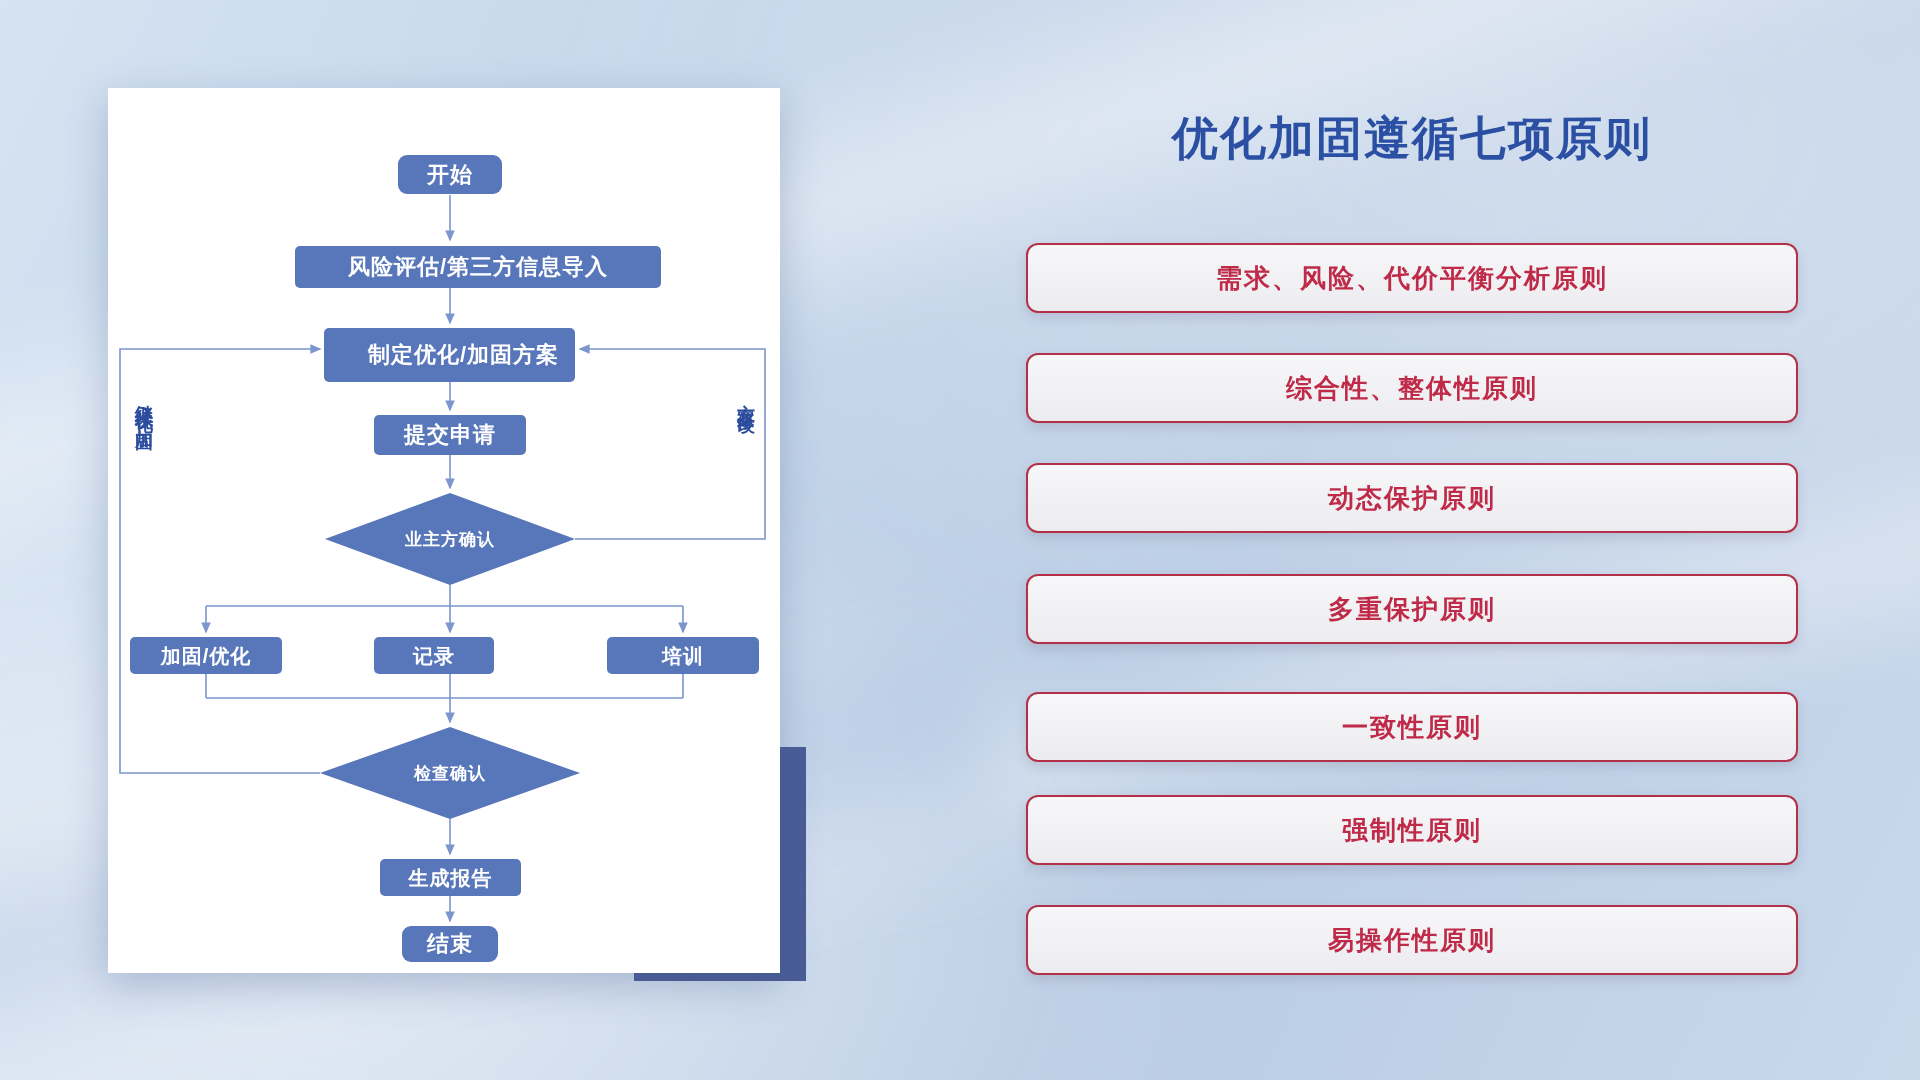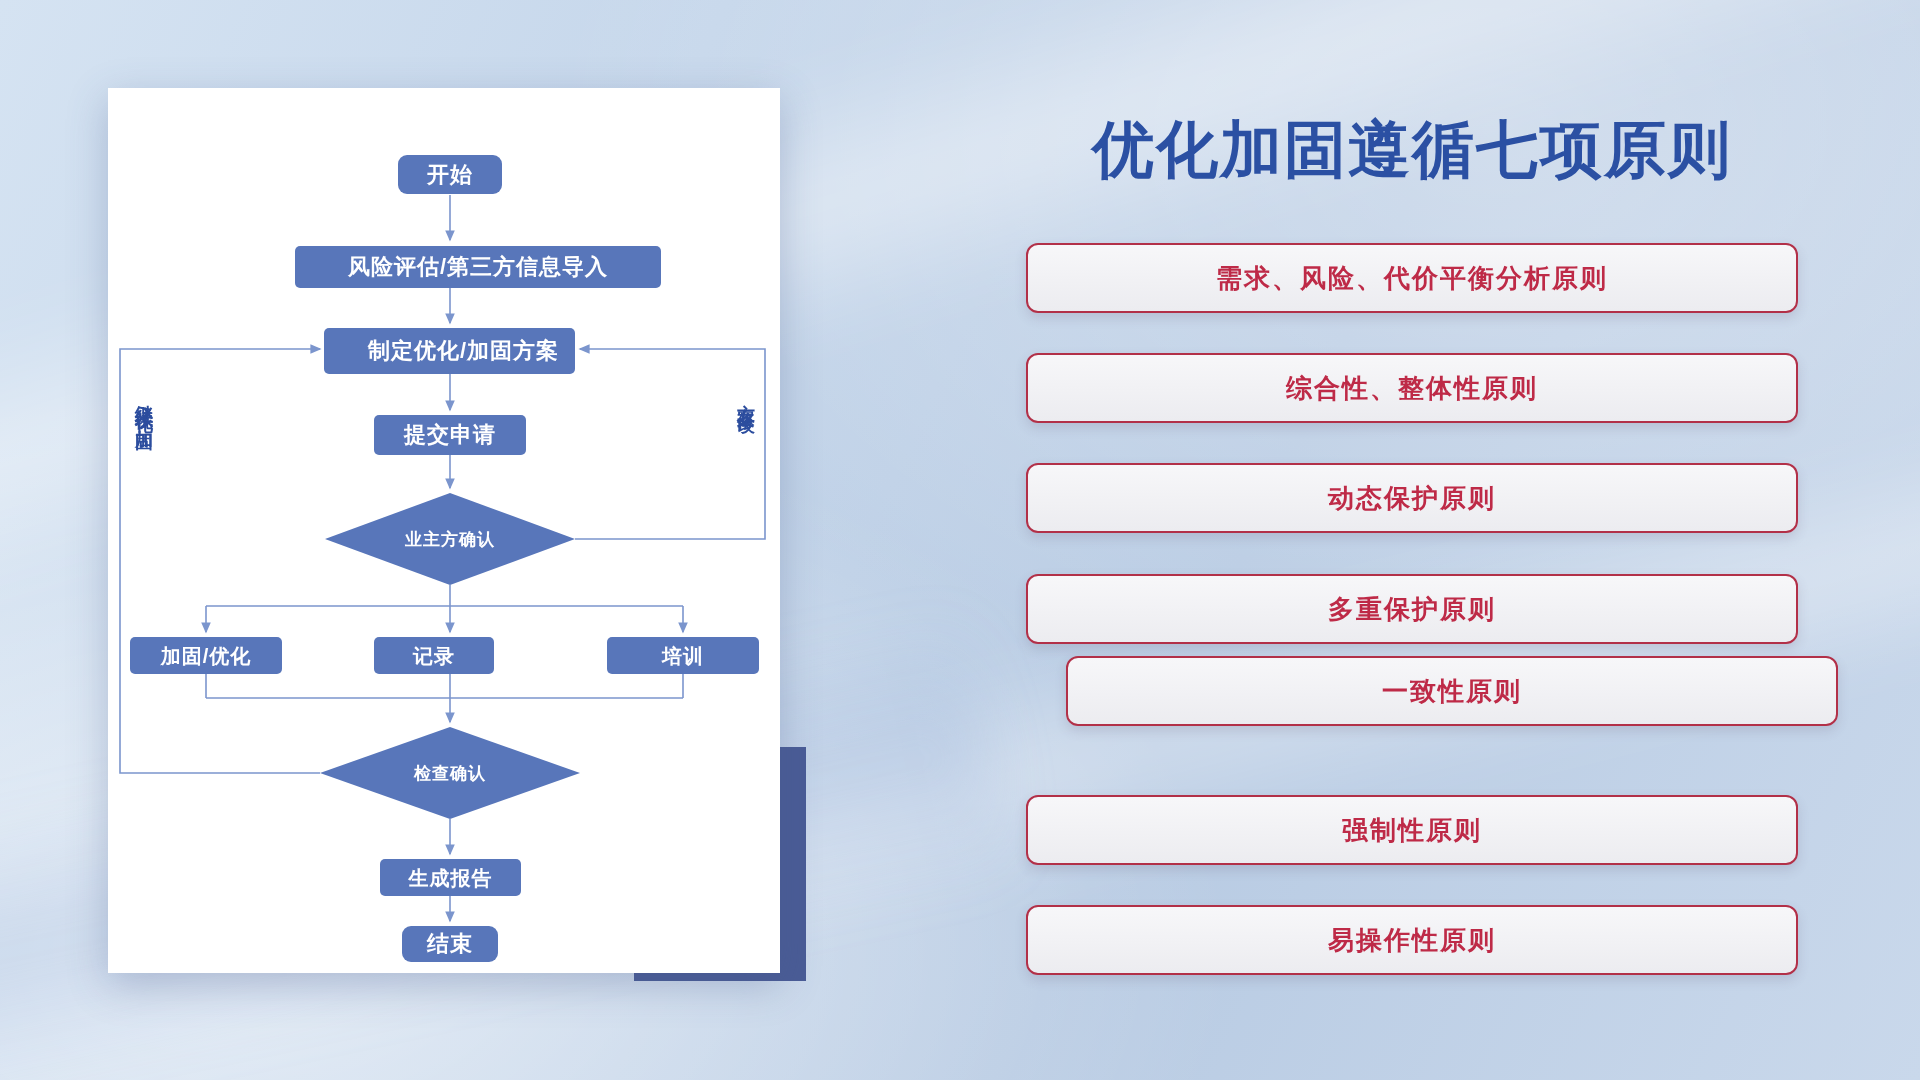--- a/index.html
+++ b/index.html
@@ -38,21 +38,21 @@
   .node.rect { border-radius:5px; }
   .node.pill { border-radius:9px; }
   .node.diamond { clip-path:polygon(50% 0, 100% 50%, 50% 100%, 0 50%); font-size:17px; }
   .node.small { font-size:20px; }
 
   .vlabel { position:absolute; writing-mode:vertical-rl; text-orientation:mixed;
     color:#2c4d9e; font-size:18px; font-weight:700; letter-spacing:4px; z-index:3; }
 
   .panel { position:absolute; left:1026px; top:0; width:772px; height:1080px; z-index:2; }
   .panel-title { position:absolute; left:0; top:108px; width:772px; text-align:center;
-    font-size:62px; font-weight:800; color:#2b50a3; letter-spacing:2px; }
+    font-size:46px; font-weight:800; color:#2b50a3; letter-spacing:2px; }
   .principle { position:absolute; left:0; width:772px; height:70px;
     background:linear-gradient(180deg,#f7f7f9 0%,#ececf0 100%);
     border:2px solid #b23048; border-radius:12px;
     display:flex; align-items:center; justify-content:center;
     font-size:26px; font-weight:600; color:#be2a47; letter-spacing:2px;
     box-shadow:0 5px 12px rgba(90,70,100,0.16); }
 </style>
 </head>
 <body>
 
@@ -89,21 +89,21 @@
       <path d="M342,808 L342,833" marker-end="url(#arr)"></path>
       <path d="M467,451 L657,451 L657,261 L472,261" marker-end="url(#arr)"></path>
       <path d="M212,685 L12,685 L12,261 L212,261" marker-end="url(#arr)"></path>
     </g>
   </svg>
 
   <div class="node pill" style="left:290px; top:67px; width:104px; height:39px;">开始</div>
 
   <div class="node rect" style="left:187px; top:158px; width:366px; height:42px;">风险评估/第三方信息导入</div>
 
-  <div class="node rect" style="left:216px; top:240px; width:251px; height:46px;padding-left:28px;">制定优化/加固方案</div>
+  <div class="node rect" style="left:216px; top:240px; width:251px; height:54px;padding-left:28px;">制定优化/加固方案</div>
 
   <div class="node rect" style="left:266px; top:327px; width:152px; height:40px;">提交申请</div>
 
   <div class="node diamond" style="left:217px; top:405px; width:250px; height:92px;">业主方确认</div>
 
   <div class="node rect small" style="left:22px; top:549px; width:152px; height:37px;">加固/优化</div>
 
   <div class="node rect small" style="left:266px; top:549px; width:120px; height:37px;">记录</div>
 
   <div class="node rect small" style="left:499px; top:549px; width:152px; height:37px;">培训</div>
@@ -128,21 +128,21 @@
   </div>
   <div class="principle" style="top:353px;">
     <span>综合性、整体性原则</span>
   </div>
   <div class="principle" style="top:463px;">
     <span>动态保护原则</span>
   </div>
   <div class="principle" style="top:574px;">
     <span>多重保护原则</span>
   </div>
-  <div class="principle" style="top:656px;margin-left:40px;">
+  <div class="principle" style="top:692px;">
     <span>一致性原则</span>
   </div>
   <div class="principle" style="top:795px;">
     <span>强制性原则</span>
   </div>
   <div class="principle" style="top:905px;">
     <span>易操作性原则</span>
   </div>
 </div>
 

